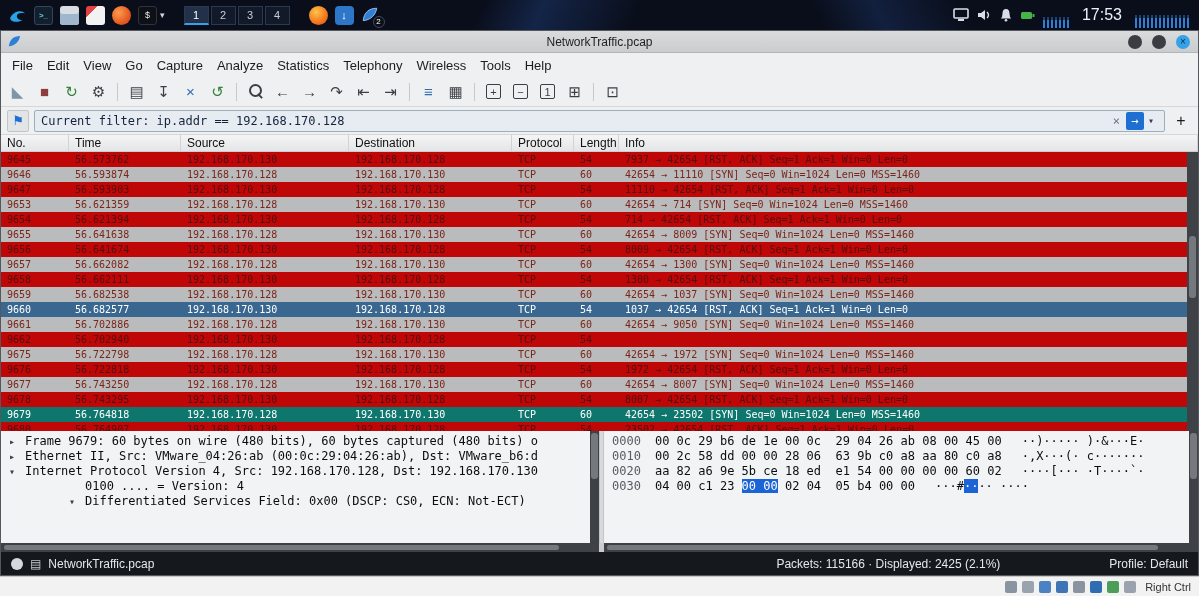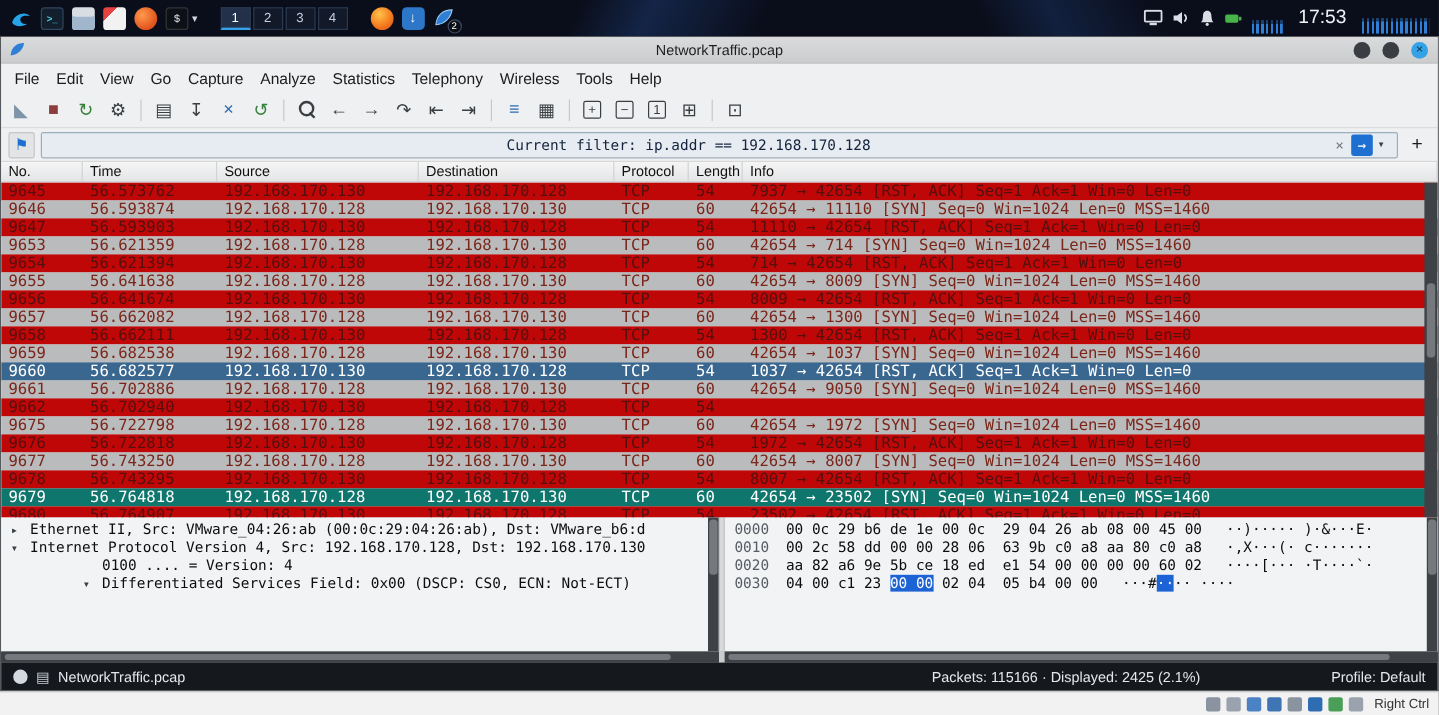--- a/index.html
+++ b/index.html
@@ -81,38 +81,38 @@
   
   .filterbar { height:28px; background:#eff0f1; border-bottom:1px solid #d6d7d8;
                display:flex; align-items:center; padding:0 6px; gap:5px; }
   .bookmark { width:22px; height:22px; background:#e2e4e6; border:1px solid #c3c5c7;
               border-radius:2px; color:#1d6fd1; font-size:13px; display:flex;
               align-items:center; justify-content:center; flex:none; }
   .filter-field { flex:1; height:22px; background:#e7ecf2; border:1px solid #9daebd;
                   border-radius:2px; display:flex; align-items:center; padding:0 6px;
                   font-family:"DejaVu Sans Mono", monospace; font-size:12px;
                   color:#14233c; }
-  .ftext { flex:1; white-space:nowrap; overflow:hidden;text-align:center; }
+  .ftext { flex:1; white-space:nowrap; overflow:hidden; }
   .fclear { color:#6d7680; font-size:12px; padding:0 6px; }
   .fapply { width:18px; height:18px; background:#1d6fd1; color:#fff; border-radius:2px;
             display:flex; align-items:center; justify-content:center; font-size:12px; }
   .fcaret { color:#3a3f44; font-size:10px; padding:0 4px; }
   .fadd { width:22px; text-align:center; font-size:16px; color:#1a1c1e; flex:none; }
 
   
   .header-row { height:17px; display:flex; background:linear-gradient(#f5f5f6,#e4e5e6);
                 border-bottom:1px solid #cdced0; font-size:12px; color:#111; }
   .hcell { padding:1px 0 0 6px; border-right:1px solid #d2d3d4; overflow:hidden;
            white-space:nowrap; }
   .c-no{width:68px;flex:none;} .c-time{width:112px;flex:none;}
   .c-src{width:168px;flex:none;} .c-dst{width:163px;flex:none;}
   .c-proto{width:62px;flex:none;} .c-len{width:45px;flex:none;}
   .c-info{flex:1;min-width:0;}
   .packet-list { position:relative; height:279px; overflow:hidden;
-                 font-family:"DejaVu Sans Mono", monospace; font-size:13px;
+                 font-family:"DejaVu Sans Mono", monospace; font-size:10px;
                  background:#d7d9db; }
   .prow { height:15px; display:flex; line-height:15px; white-space:nowrap; }
   .prow .cell { padding-left:6px; overflow:hidden; white-space:nowrap; }
   .prow.rst { background:#c00707; color:#540f0f; }
   .prow.syn { background:#b9bbbd; color:#7c2519; }
   .prow.sel { background:#0f766e; color:#fff; }
   .prow.seldim { background:#3a678f; color:#fff; }
   .vscroll { position:absolute; right:0; top:0; bottom:0; width:11px;
              background:#3e4246; }
   .vthumb { position:absolute; left:2px; right:2px; top:30%; height:62px;
@@ -482,20 +482,21 @@
           </div>
         </div>
       <div class="vscroll">
         <div class="vthumb"></div>
       </div>
     </div>
 
     <div class="bottom-panes">
       <div class="details">
         <div>
+            <div class="dline ind0"><span class="darrow">▸</span><span>Frame 9679: 60 bytes on wire (480 bits), 60 bytes captured (480 bits) o</span></div>
             <div class="dline ind0"><span class="darrow">▸</span><span>Ethernet II, Src: VMware_04:26:ab (00:0c:29:04:26:ab), Dst: VMware_b6:d</span></div>
             <div class="dline ind0"><span class="darrow">▾</span><span>Internet Protocol Version 4, Src: 192.168.170.128, Dst: 192.168.170.130</span></div>
             <div class="dline ind1"><span class="darrow"></span><span>0100 .... = Version: 4</span></div>
             <div class="dline ind1"><span class="darrow">▾</span><span>Differentiated Services Field: 0x00 (DSCP: CS0, ECN: Not-ECT)</span></div>
           </div>
         <div class="pane-vscroll">
             <div class="pane-vthumb"></div>
           </div>
       </div>
       <div class="splitter"></div>

